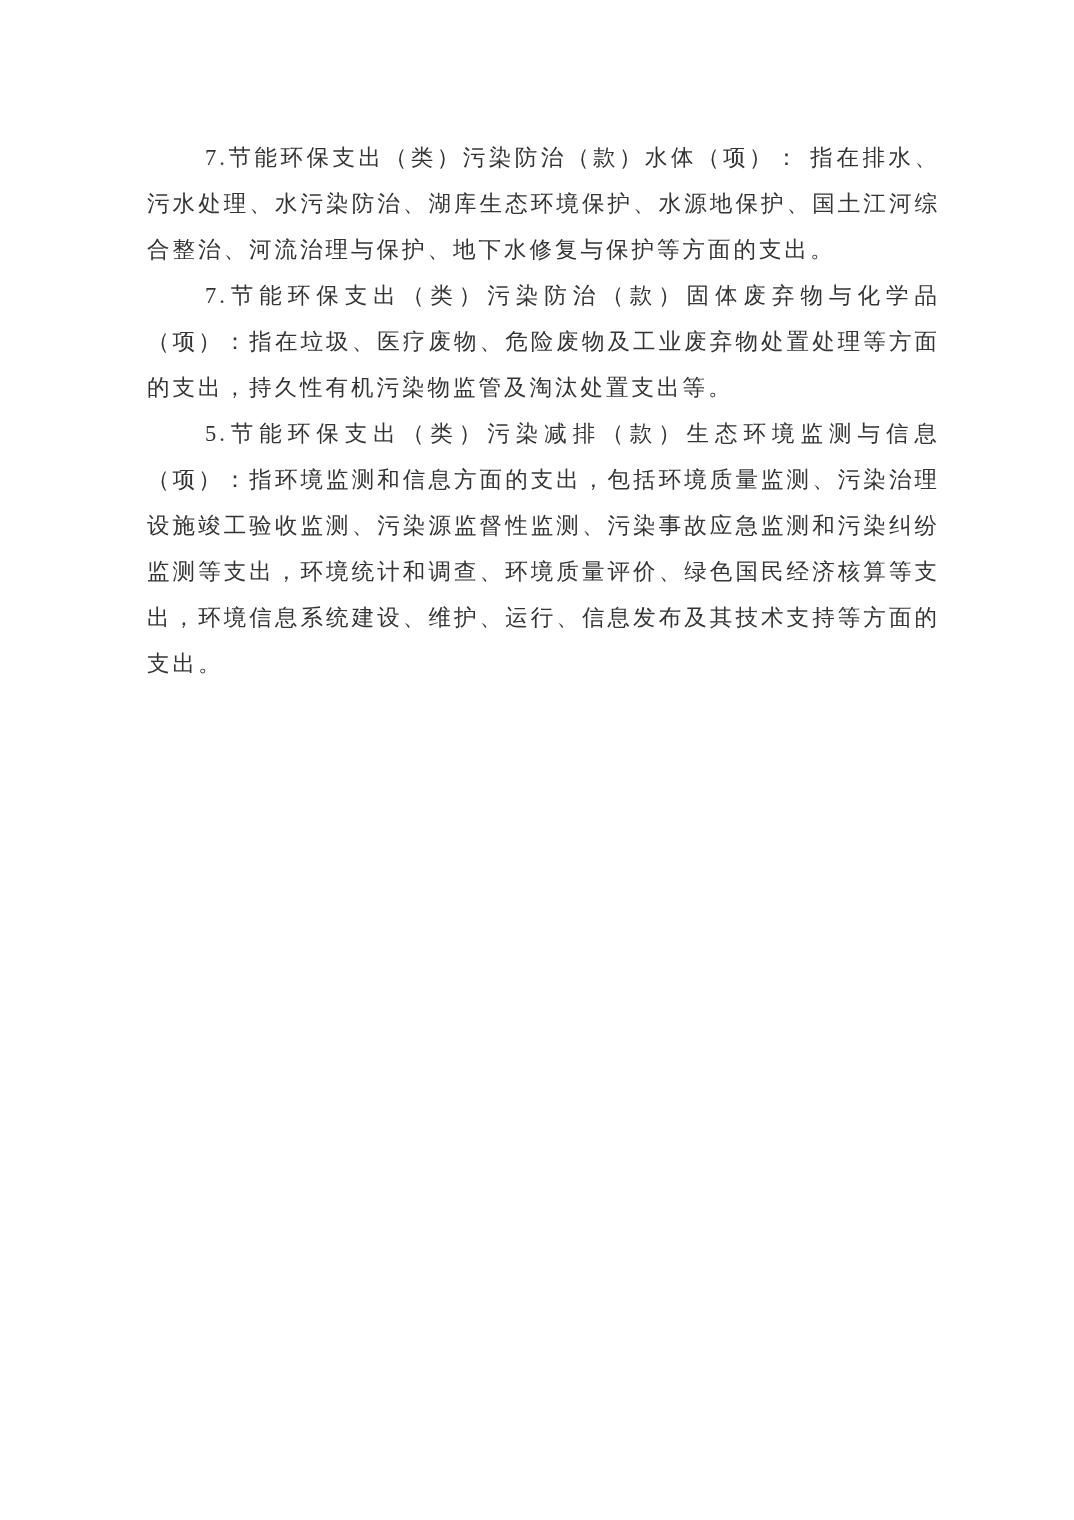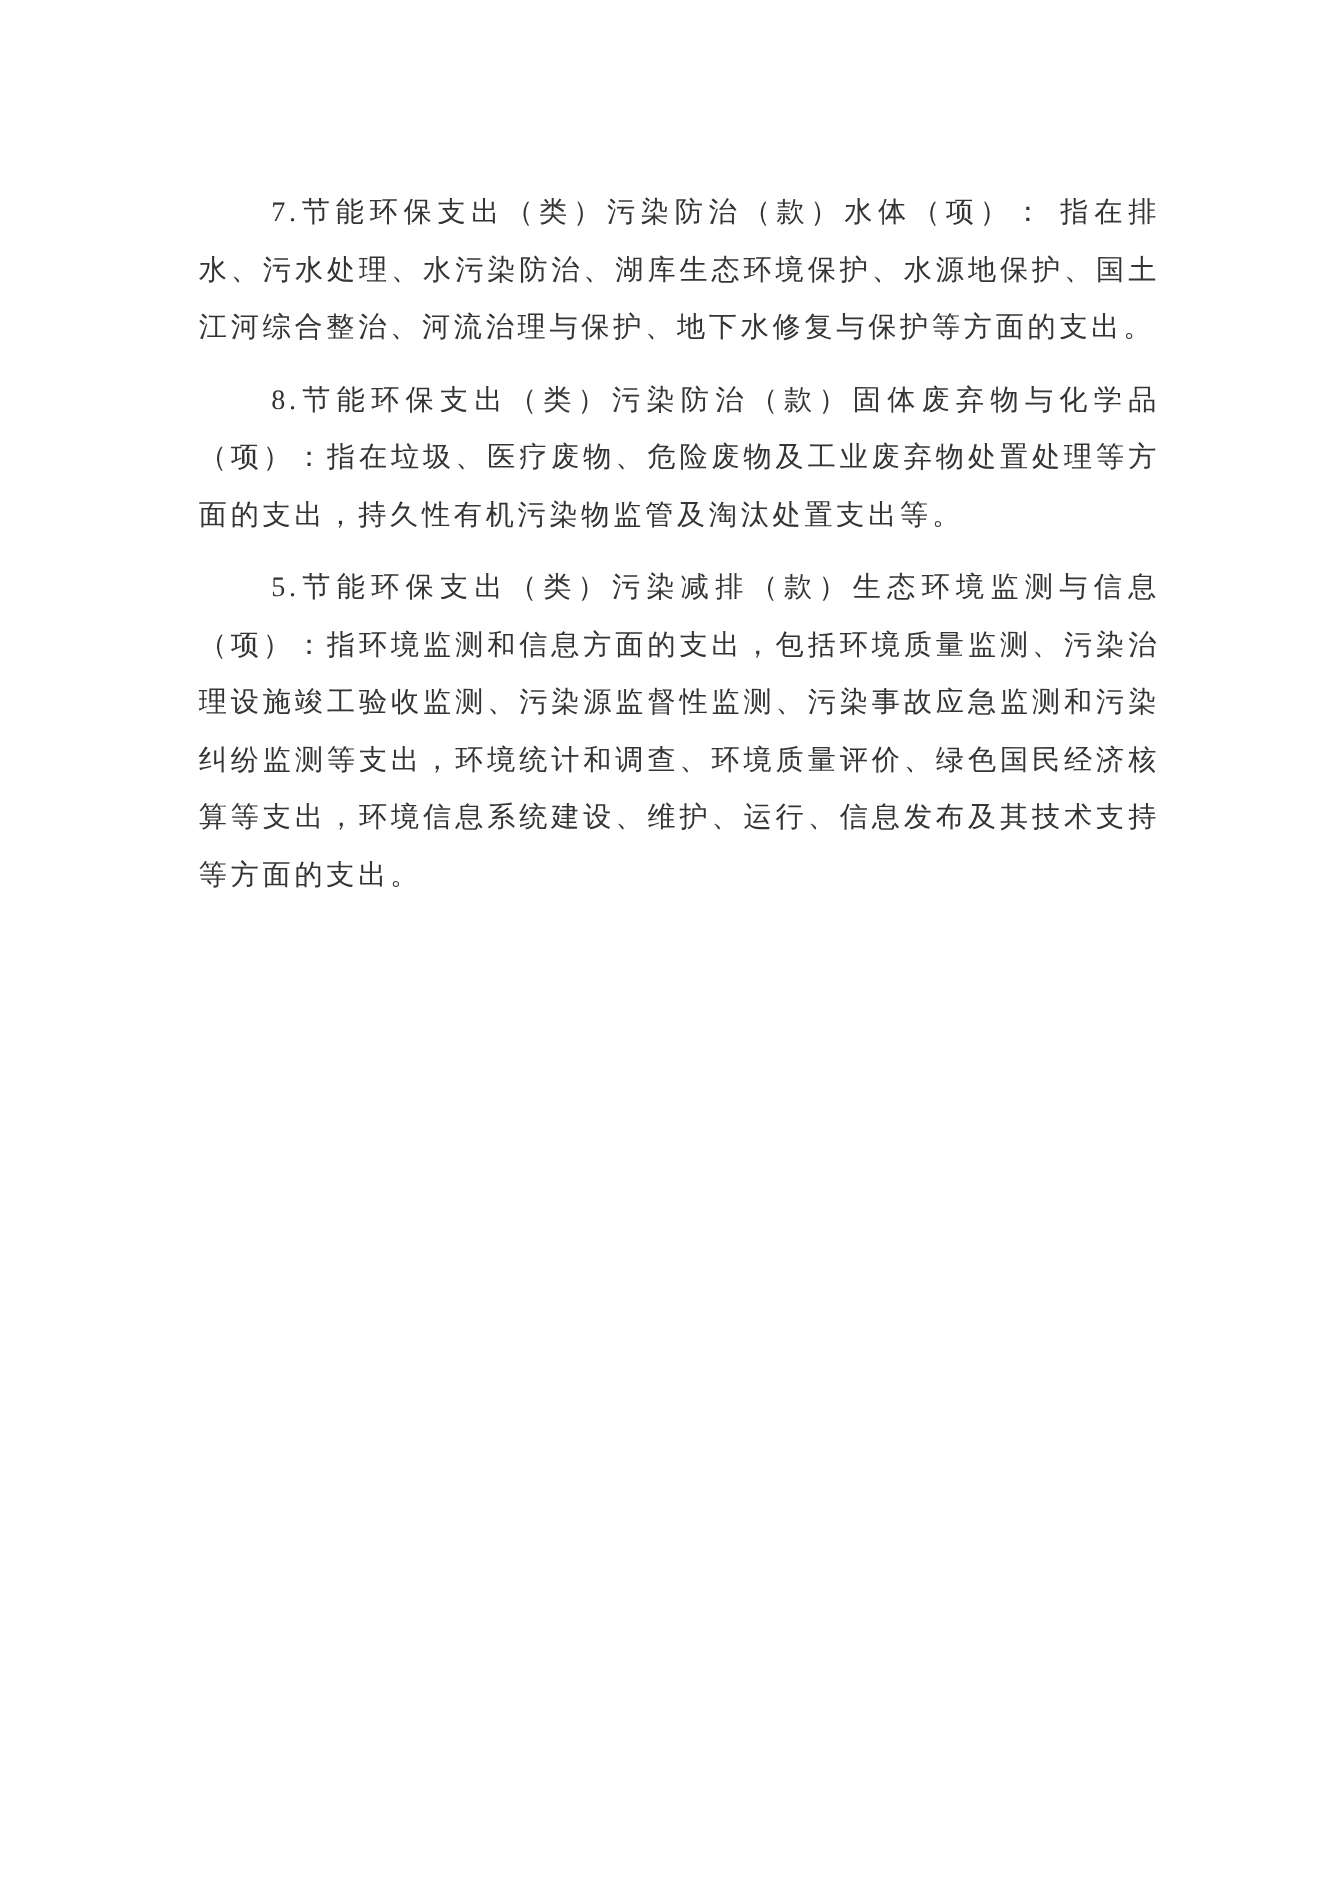--- a/index.html
+++ b/index.html
@@ -15,34 +15,34 @@
     box-sizing: border-box;
     overflow: hidden;
   }
   .content {
     position: absolute;
     top: 135px;
     left: 147px;
     width: 793px;
   }
   .content p {
-    margin: 12px;
+    margin: 0;
     padding: 0;
     font-family: "Liberation Serif", "DejaVu Serif", serif;
     font-size: 22.5px;
     line-height: 46px;
     letter-spacing: 3px;
     color: #343434;
     text-align: justify;
     text-indent: 58px;
     word-break: break-all;
   }
 </style>
 </head>
 <body>
 
 <div class="page">
   <div class="content">
     <p>7.节能环保支出（类）污染防治（款）水体（项）： 指在排水、污水处理、水污染防治、湖库生态环境保护、水源地保护、国土江河综合整治、河流治理与保护、地下水修复与保护等方面的支出。</p>
-    <p>8.节能环保支出（类）污染防治（款）固体废弃物与化学品（项）：指在垃圾、医疗废物、危险废物及工业废弃物处置处理等方面的支出，持久性有机污染物监管及淘汰处置支出等。</p>
+    <p>7.节能环保支出（类）污染防治（款）固体废弃物与化学品（项）：指在垃圾、医疗废物、危险废物及工业废弃物处置处理等方面的支出，持久性有机污染物监管及淘汰处置支出等。</p>
     <p>5.节能环保支出（类）污染减排（款）生态环境监测与信息（项）：指环境监测和信息方面的支出，包括环境质量监测、污染治理设施竣工验收监测、污染源监督性监测、污染事故应急监测和污染纠纷监测等支出，环境统计和调查、环境质量评价、绿色国民经济核算等支出，环境信息系统建设、维护、运行、信息发布及其技术支持等方面的支出。</p>
   </div>
 </div>
 
 </body></html>

